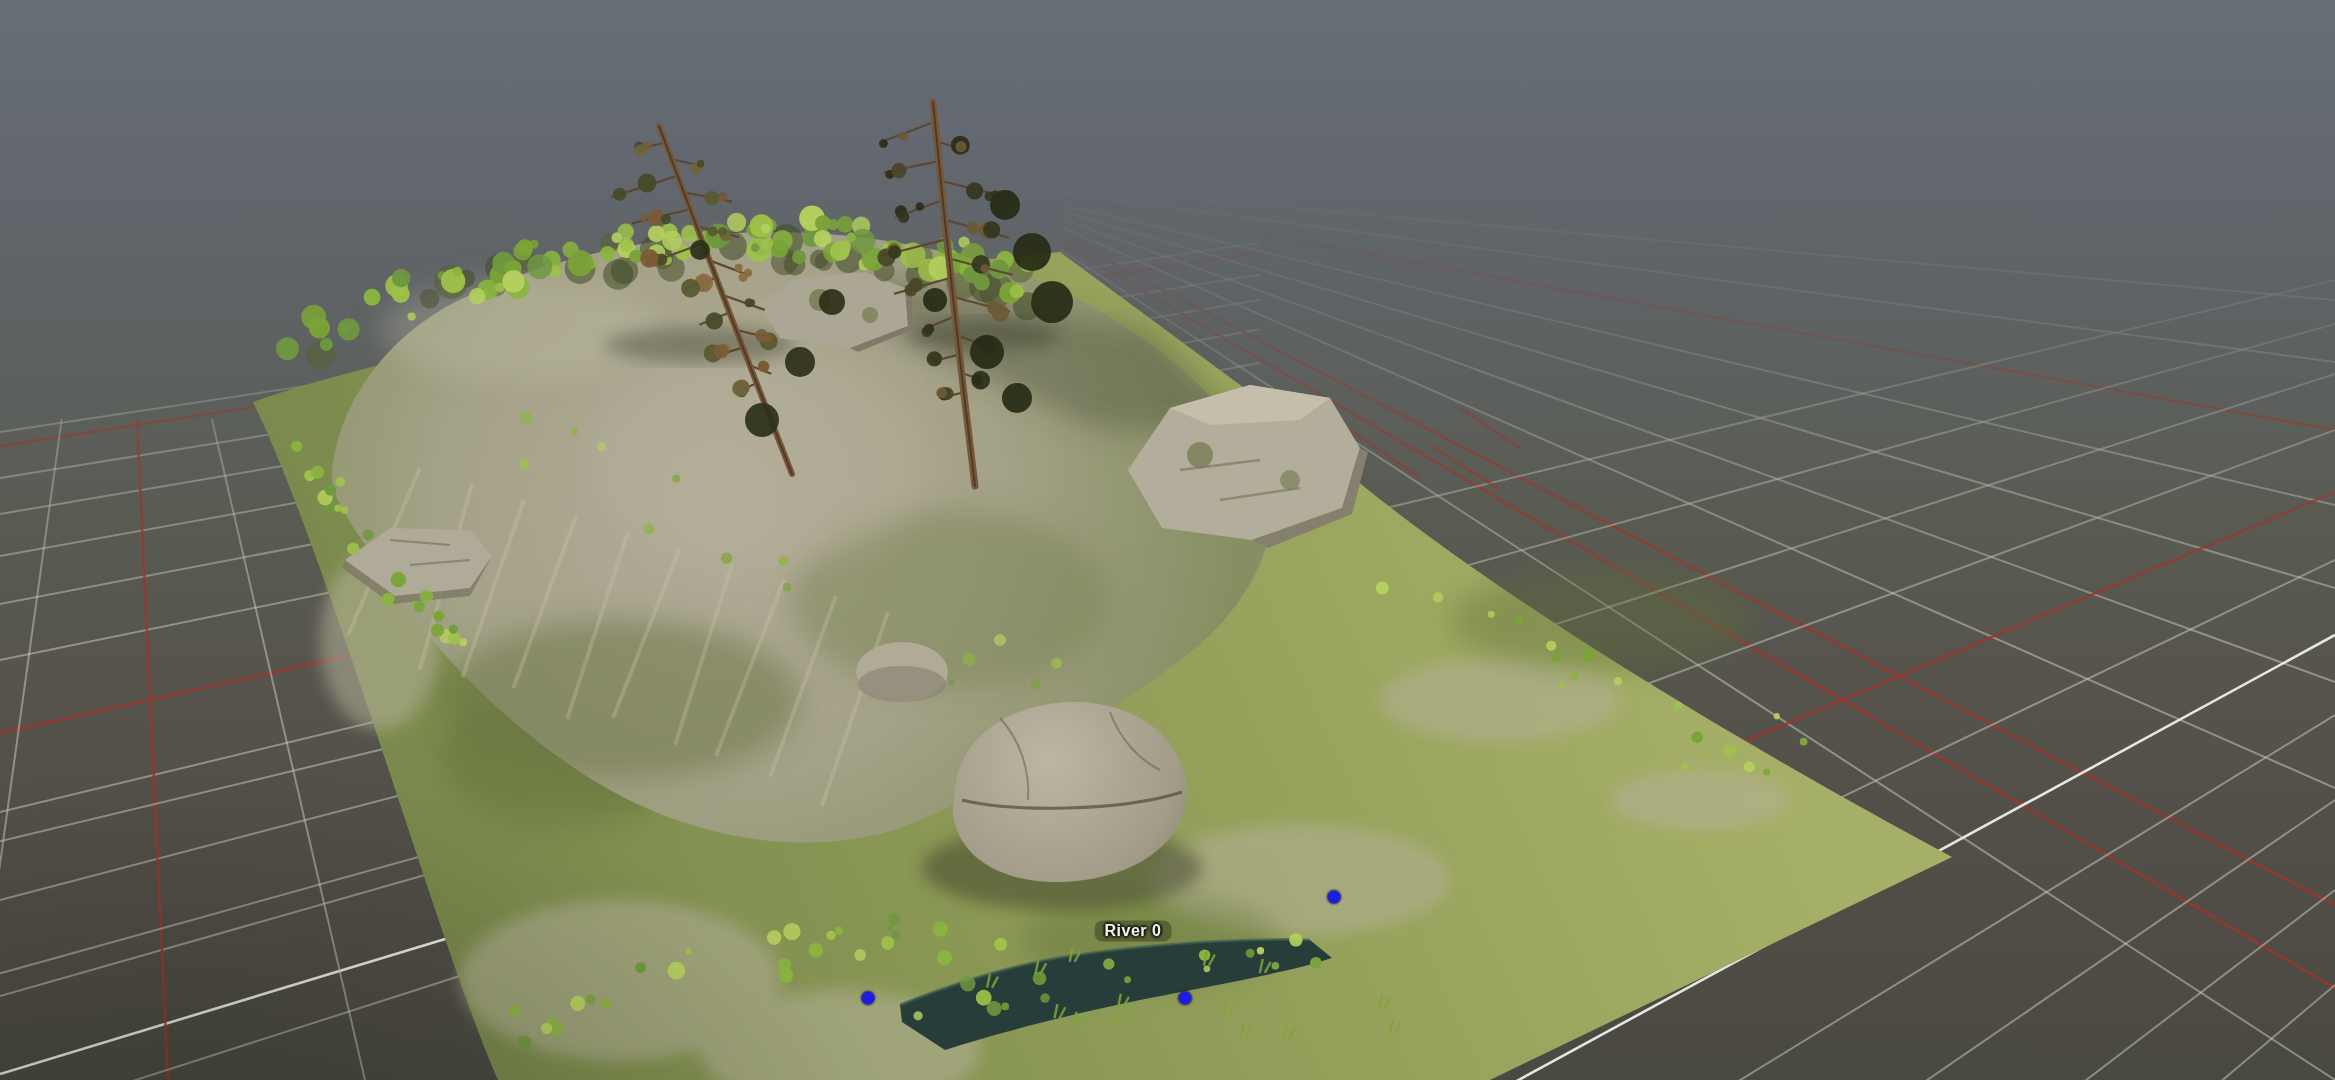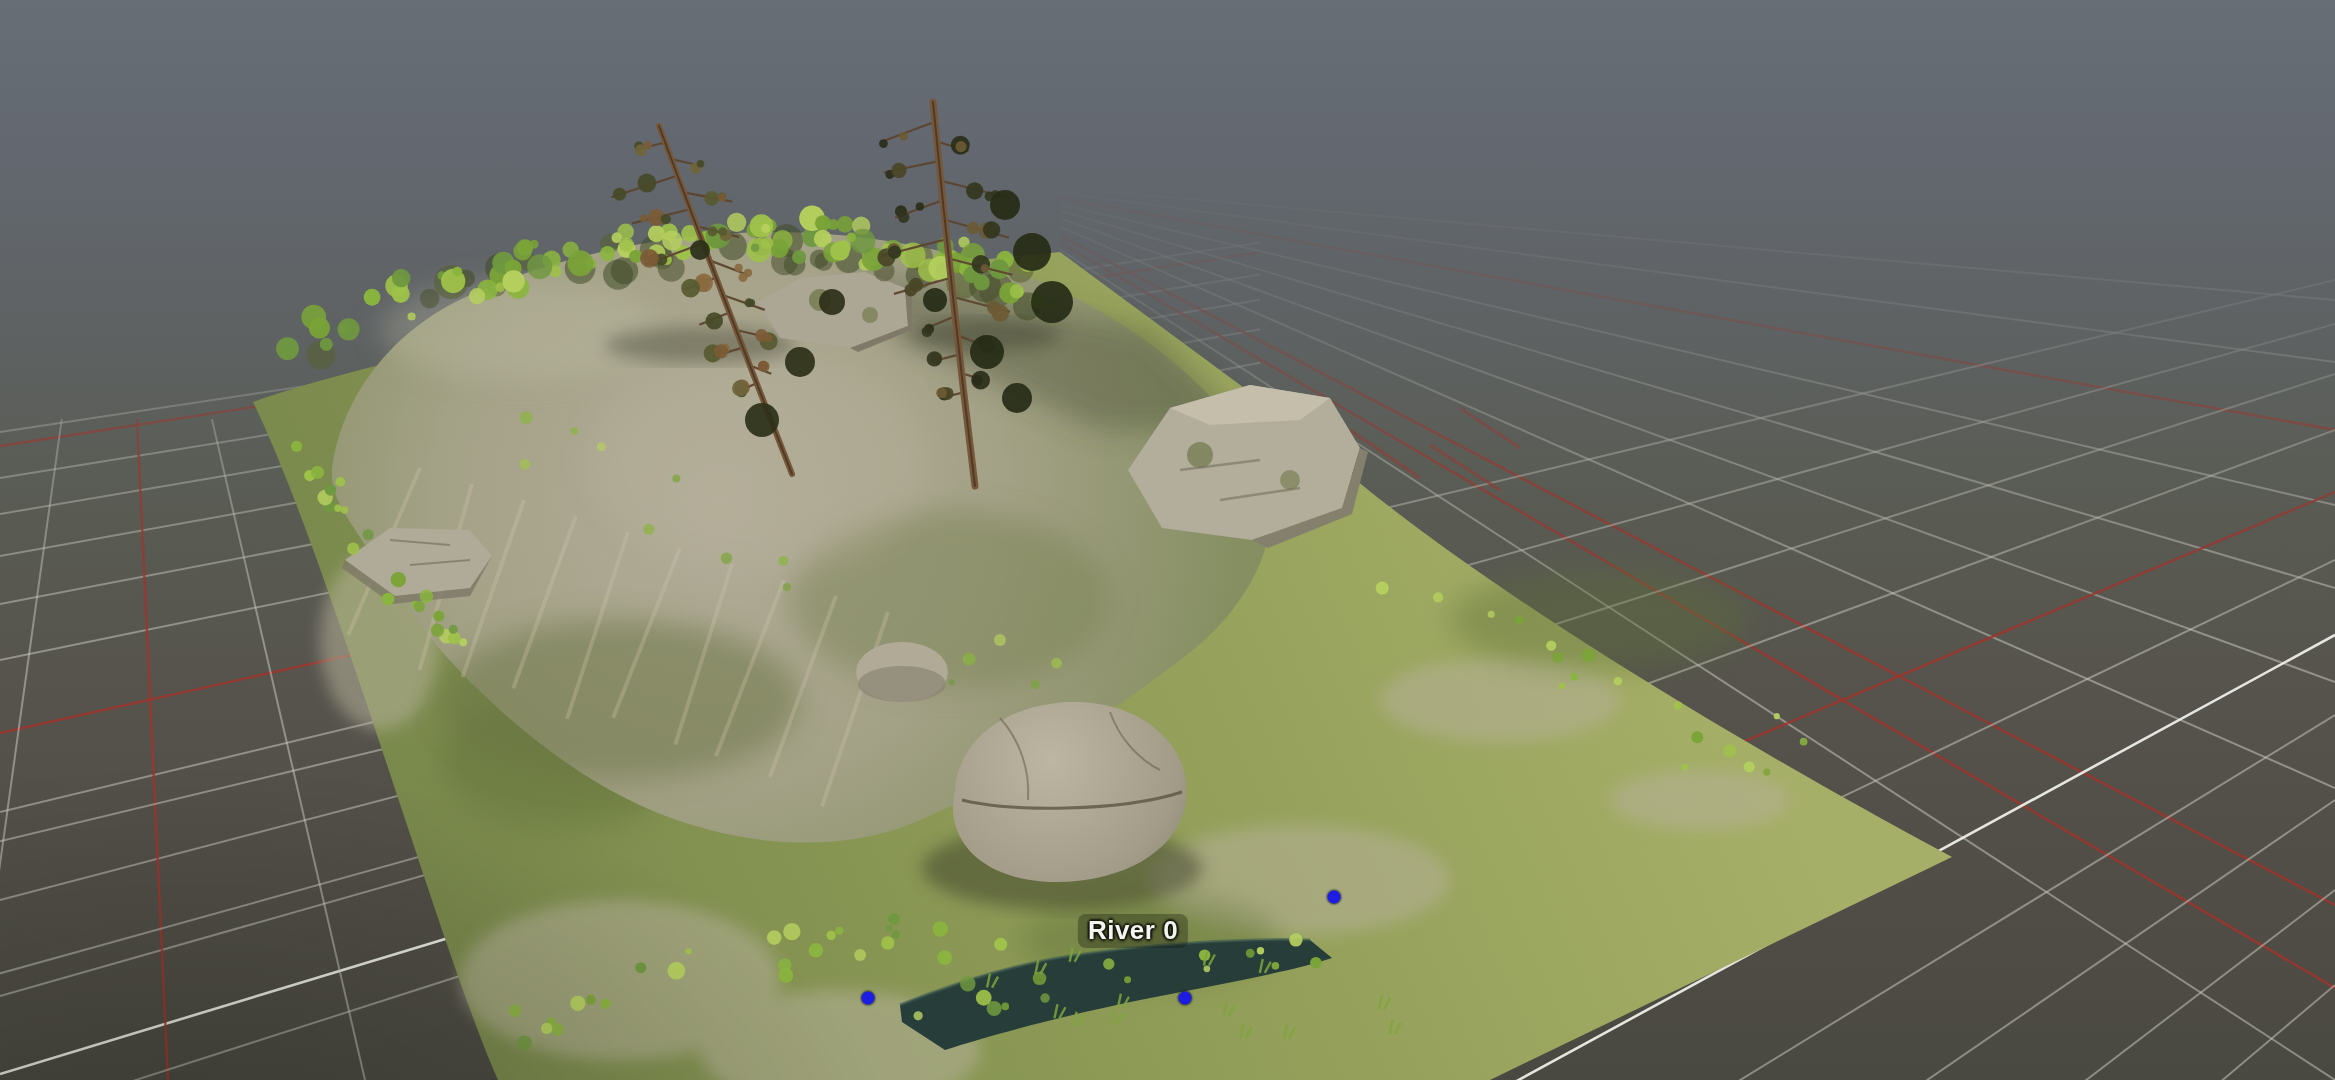--- a/index.html
+++ b/index.html
@@ -14,21 +14,21 @@
   }
   .stage::after{ 
     content:"";position:absolute;inset:0;pointer-events:none;
     background:radial-gradient(1200px 700px at 8% 110%, rgba(20,22,14,0.28), rgba(0,0,0,0) 60%);
   }
   svg.scene{position:absolute;left:0;top:0;}
   .obj-label{
     position:absolute;
     transform:translate(-50%,-50%);
     color:#f5f5ef;
-    font-size:26px;font-weight:bold;letter-spacing:0.5px;
+    font-size:16px;font-weight:bold;letter-spacing:0.5px;
     padding:1px 10px 2px 10px;border-radius:8px;
     background:rgba(16,20,8,0.32);
     text-shadow:-2px 0 2px #14160e, 2px 0 2px #14160e, 0 -2px 2px #14160e, 0 2px 3px #0e100a;
     white-space:nowrap;cursor:default;z-index:6;
   }
   .ctrl-point{
     position:absolute;width:13px;height:13px;border-radius:50%;
     transform:translate(-50%,-50%);
     box-shadow:0 0 2px 1px rgba(8,8,40,0.6);
     z-index:5;cursor:pointer;

